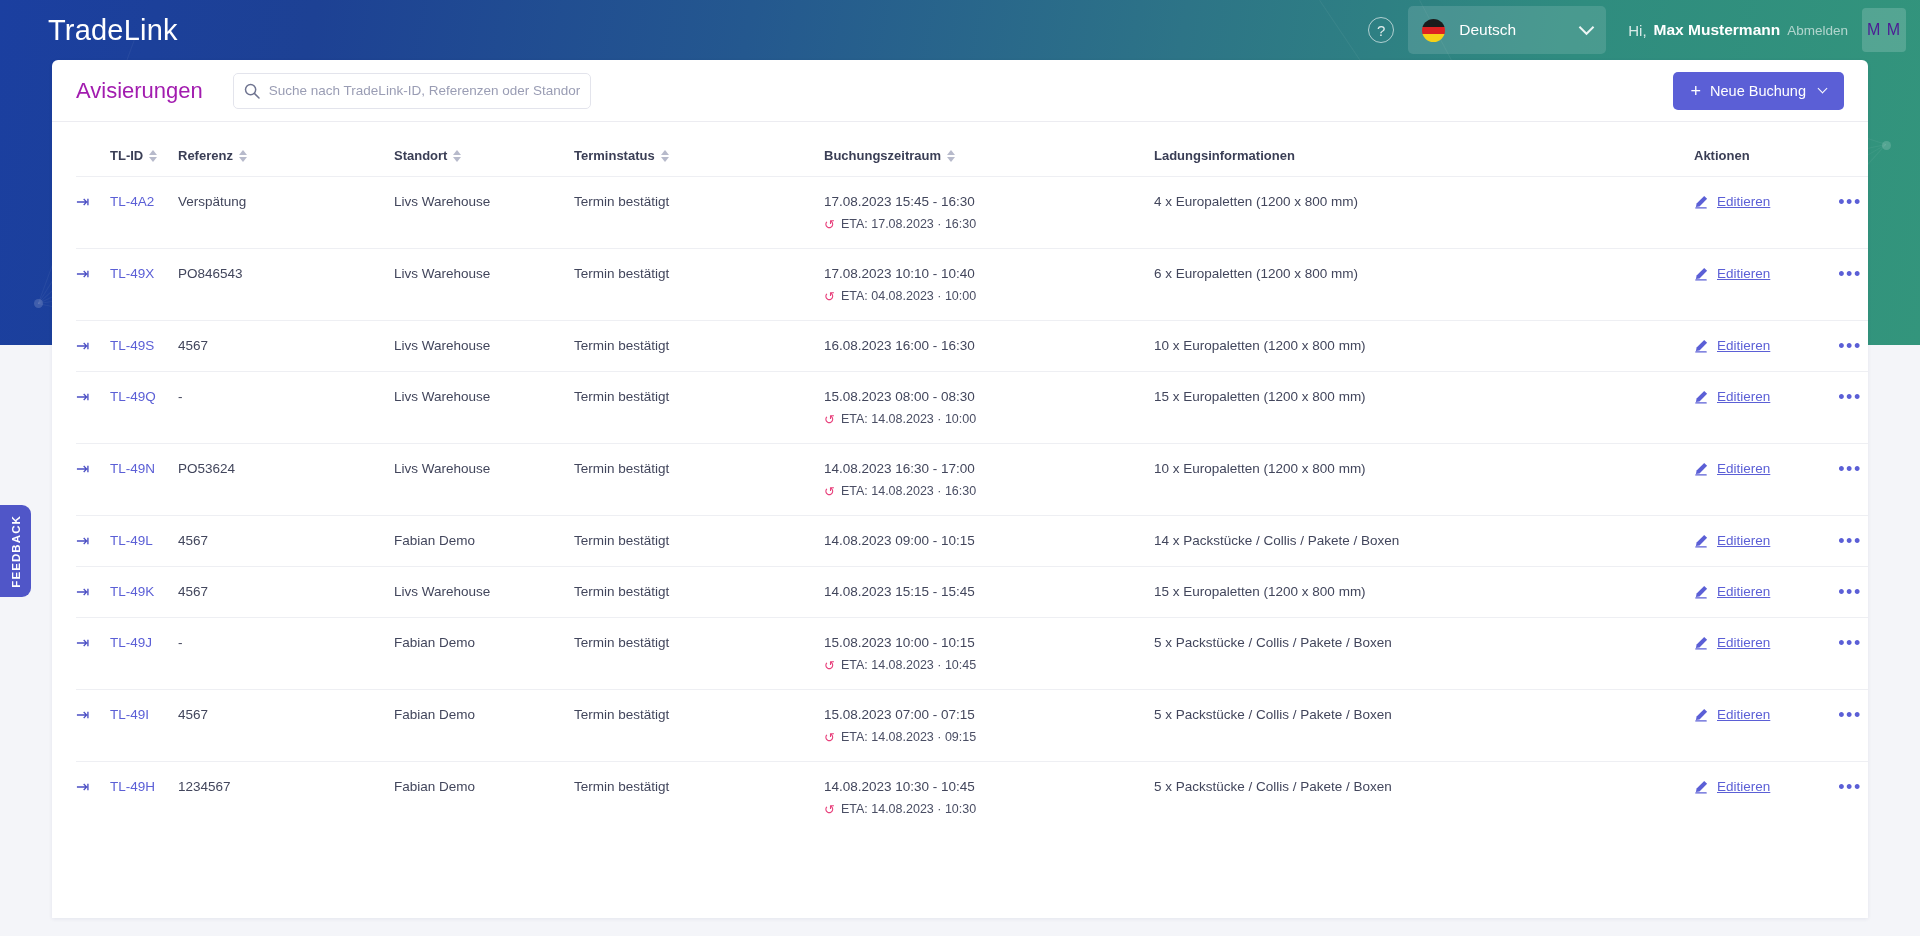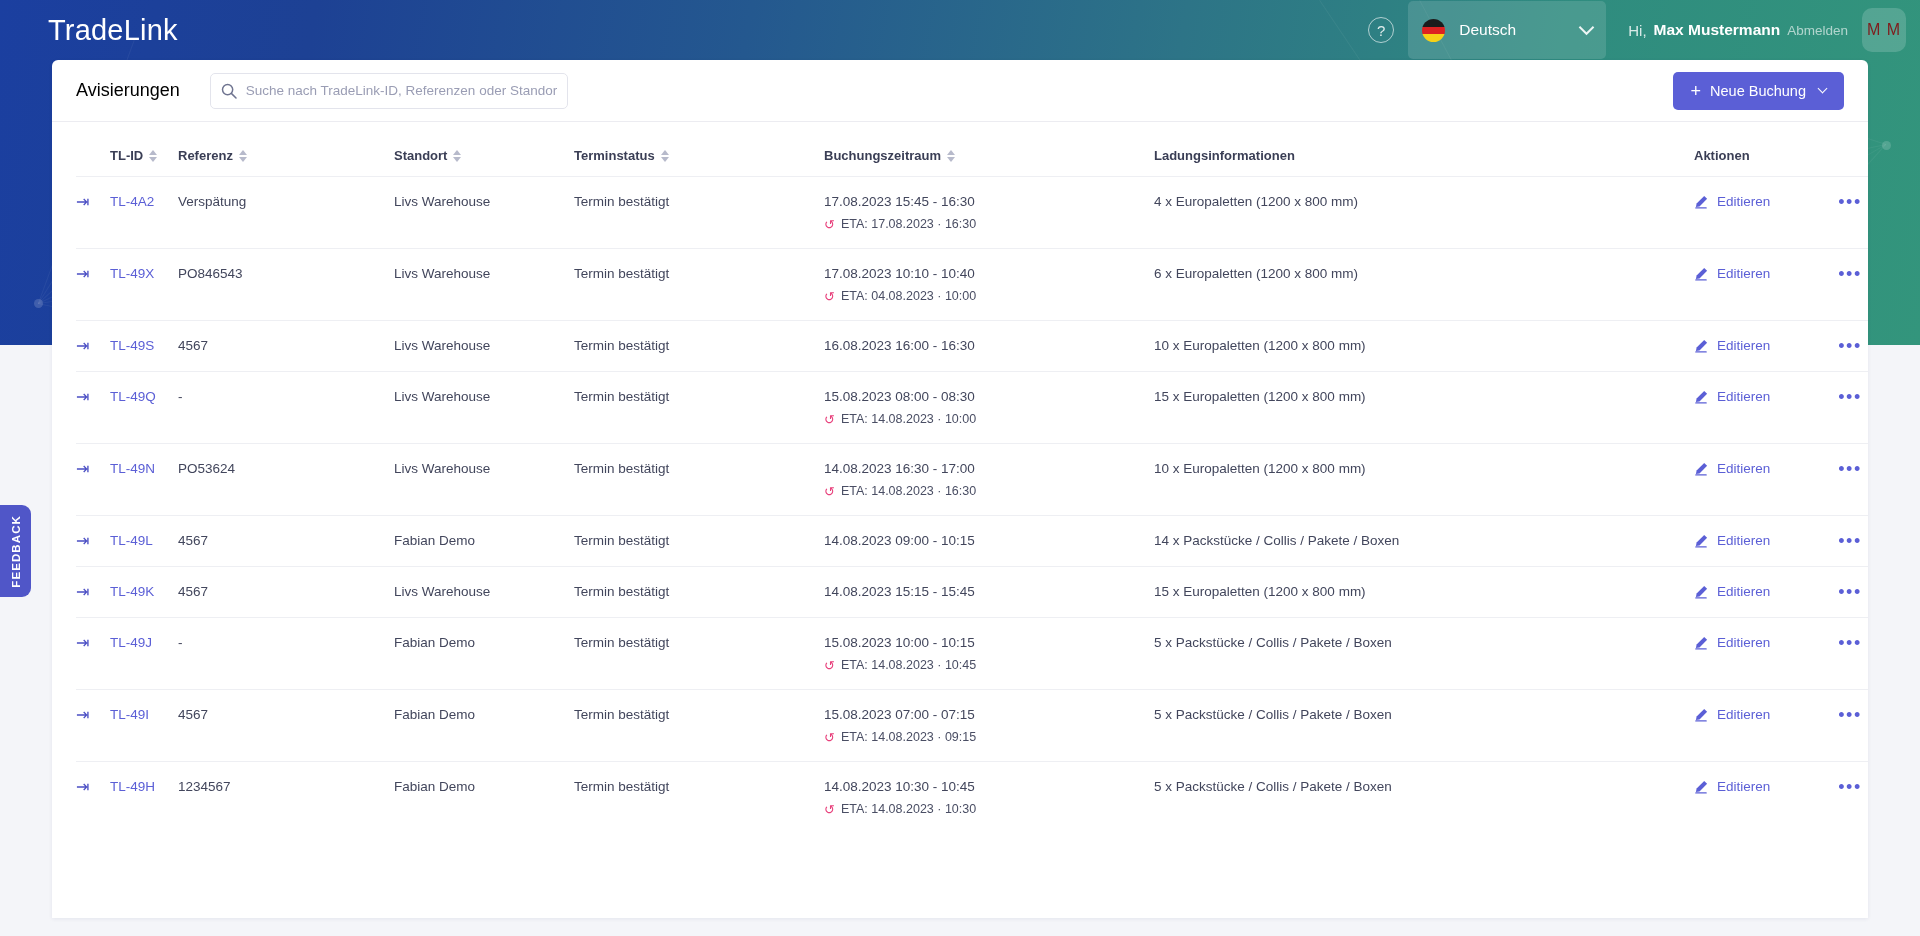--- a/index.html
+++ b/index.html
@@ -41,21 +41,21 @@
   }
   .help-icon {
     width: 26px; height: 26px; border: 1.6px solid rgba(255,255,255,.62);
     border-radius: 50%; display: flex; align-items: center; justify-content: center;
     color: rgba(255,255,255,.85); font-size: 15px; margin-right: 14px;
     cursor: pointer;
   }
   .lang-select {
     display: flex; align-items: center; gap: 0;
     background: rgba(255,255,255,.13); border-radius: 5px;
-    height: 58px; padding: 0 14px; min-width: 198px; cursor: pointer;
+    height: 48px; padding: 0 14px; min-width: 198px; cursor: pointer;
   }
   .flag {
     width: 23px; height: 23px; border-radius: 50%; overflow: hidden;
     flex: 0 0 auto; margin-right: 14px;
     background: linear-gradient(#1c1c1c 0 33.3%, #dd2222 33.3% 66.6%, #f7d117 66.6% 100%);
   }
   .lang-label { color: #fff; font-size: 15.5px; flex: 1; }
   .chev {
     width: 11px; height: 11px; border-right: 2.4px solid rgba(255,255,255,.9);
     border-bottom: 2.4px solid rgba(255,255,255,.9);
@@ -69,23 +69,23 @@
   }
   .greet {
     display: flex; align-items: center; gap: 7px; margin-left: 22px;
     color: #fff; font-size: 15px; white-space: nowrap;
   }
   .greet .hi { color: rgba(255,255,255,.82); }
   .greet .uname { font-weight: 700; font-size: 15.5px; }
   .greet .logout { color: rgba(255,255,255,.62); font-size: 13.5px; cursor: pointer; }
   .avatar {
     width: 44px; height: 44px; margin-left: 14px; margin-right: 14px;
-    background: rgba(255,255,255,.17); border-radius: 10px;
+    background: rgba(255,255,255,.17); border-radius: 4px;
     display: flex; align-items: center; justify-content: center;
-    color: #7f1d1d; font-size: 16px; letter-spacing: 1px; cursor: pointer;
+    color: #4c1d95; font-size: 16px; letter-spacing: 1px; cursor: pointer;
   }
 
   
   .feedback-tab {
     position: absolute; left: 0; top: 505px; width: 31px; height: 92px;
     background: #5056c8; border-radius: 0 9px 9px 0;
     display: flex; align-items: center; justify-content: center;
     z-index: 8; cursor: pointer;
   }
   .feedback-tab span {
@@ -97,21 +97,21 @@
   .card {
     position: absolute; left: 52px; top: 60px; width: 1816px; height: 858px;
     background: #ffffff; border-radius: 6px 6px 0 0; z-index: 5;
     box-shadow: 0 1px 4px rgba(20,30,80,.07);
     overflow: hidden;
   }
   .card-head {
     height: 62px; display: flex; align-items: center; padding: 0 24px 0 24px;
     border-bottom: 1px solid #ececf1;
   }
-  .page-title { font-size: 18px; color: #000000; font-weight: 400; margin-left: 0px; }
+  .page-title { font-size: 22px; color: #a21caf; font-weight: 400; margin-left: 0px; }
   .search-wrap {
     margin-left: 30px; width: 358px; height: 36px;
     border: 1px solid #e3e4ec; border-radius: 5px;
     display: flex; align-items: center; padding: 0 10px; gap: 9px;
   }
   .search-wrap input {
     border: 0; outline: 0; flex: 1; font-size: 13.5px; color: #3b3f55;
     font-family: "Liberation Sans", sans-serif; background: transparent;
   }
   .search-wrap input::placeholder { color: #9a9db4; }
@@ -162,21 +162,21 @@
   .arrow-ico { color: #4b4fc4; font-size: 16px; line-height: 1; }
   .tl-id { color: #5b5fd6; font-size: 13.5px; cursor: pointer; }
   .eta {
     display: flex; align-items: center; gap: 6px; margin-top: 8px;
     font-size: 12.5px; color: #4a4e64;
   }
   .eta-ico { color: #e8417c; font-size: 13px; line-height: 1; }
   .actions { display: flex; align-items: center; gap: 0; }
   .edit-link {
     display: inline-flex; align-items: center; gap: 9px; color: #5b5fd6;
-    font-size: 13.5px; cursor: pointer;
+    font-size: 13.5px; cursor: pointer; text-decoration: underline;
   }
   .dots {
     margin-left: 68px; color: #5b5fd6; font-size: 18px; letter-spacing: 1.5px;
     line-height: 10px; cursor: pointer;
   }
 
   
   col.c-arrow { width: 34px; }
   col.c-tlid  { width: 68px; }
   col.c-ref   { width: 216px; }

